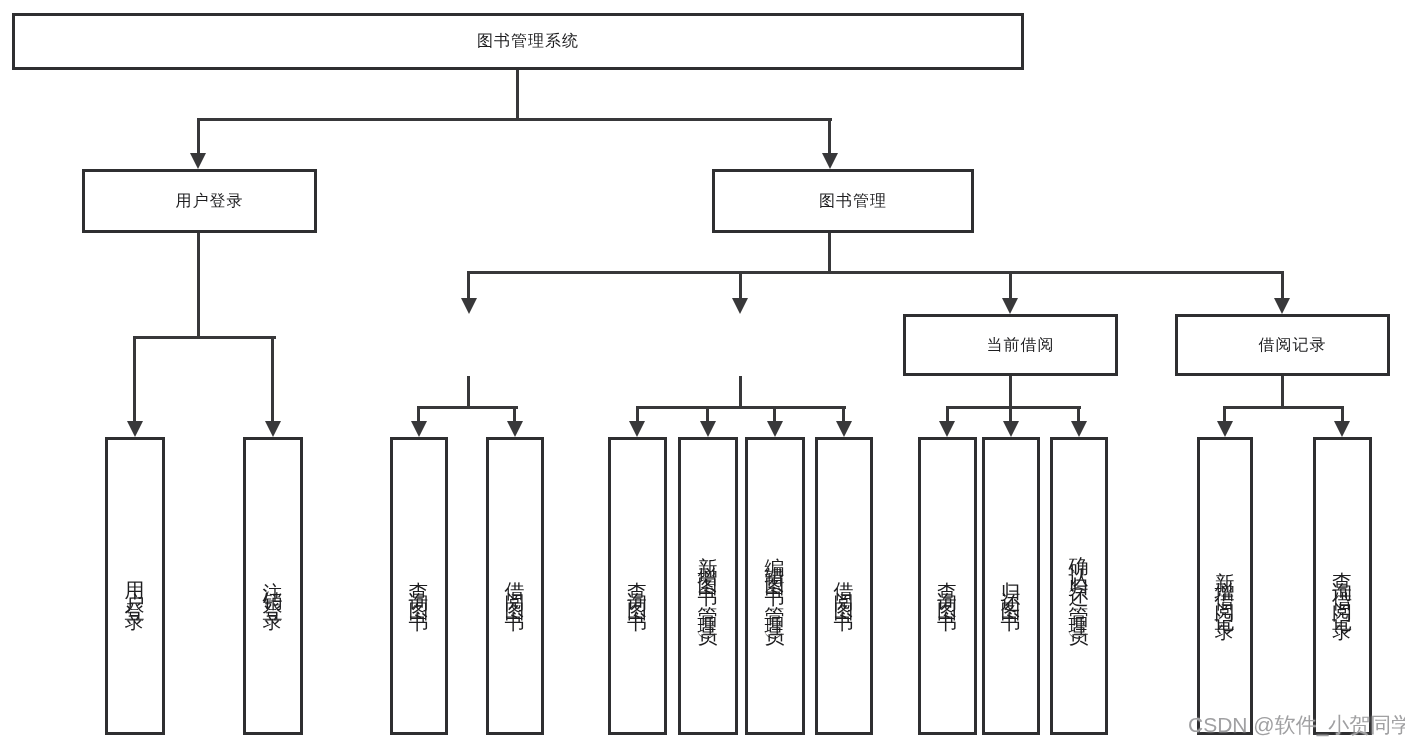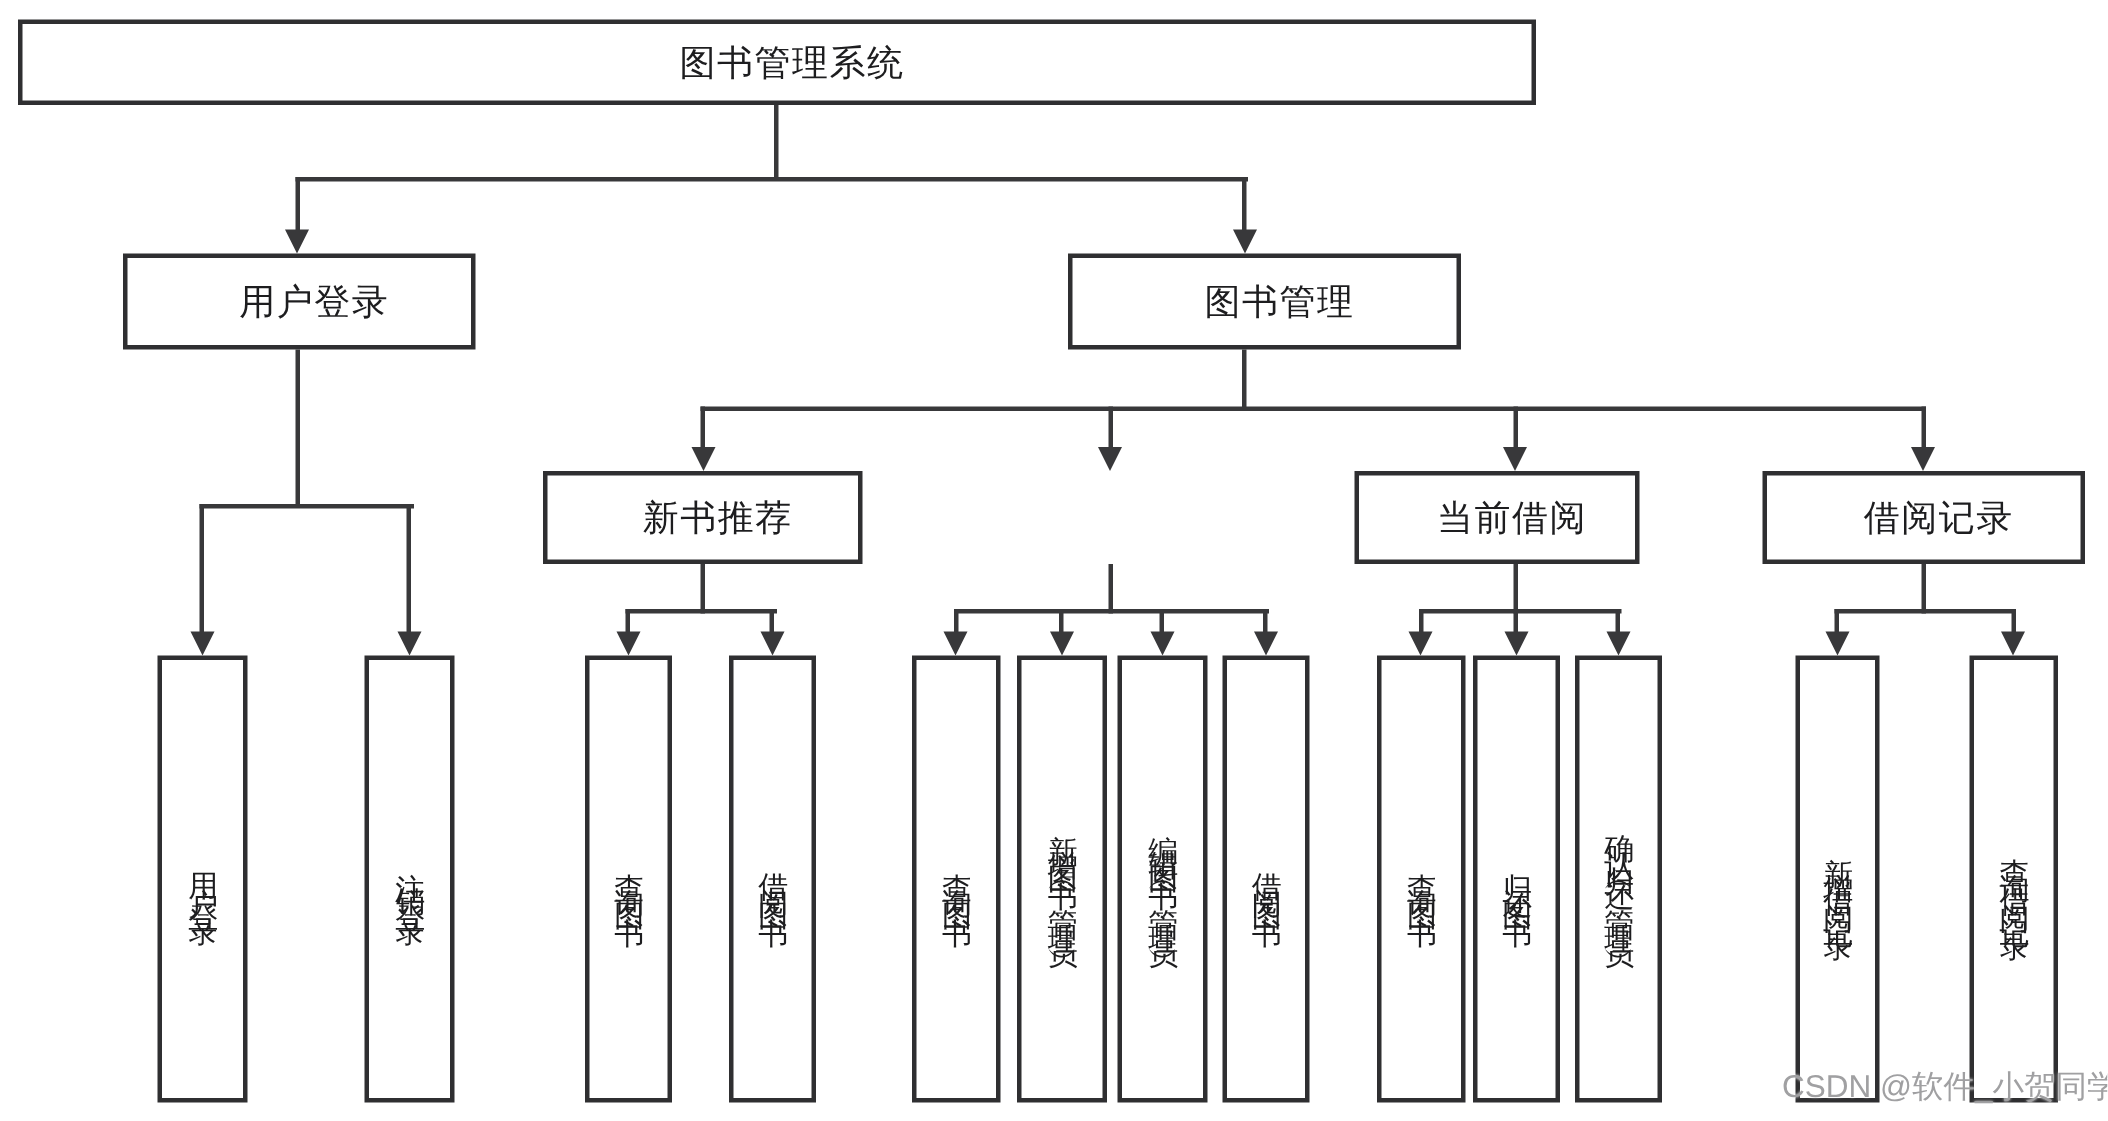--- a/index.html
+++ b/index.html
@@ -4,21 +4,21 @@
 <style>
   html,body{margin:0;padding:0;background:#ffffff;}
   .diagram{
     position:relative;width:1405px;height:747px;background:#ffffff;
     font-family:"Liberation Sans","DejaVu Sans",sans-serif;color:#1d1d1f;overflow:hidden;
   }
   .box{
     position:absolute;box-sizing:border-box;border:3px solid #2f2f31;background:#ffffff;
     display:flex;align-items:center;justify-content:center;
   }
-  .hbox{font-size:24px;letter-spacing:1px;white-space:nowrap;padding-left:20px;}
+  .hbox{font-size:16px;letter-spacing:1px;white-space:nowrap;padding-left:20px;}
   .vbox .vtxt{
     writing-mode:vertical-rl;text-orientation:mixed;
     font-size:20px;line-height:1;letter-spacing:10px;
   }
   .line{position:absolute;background:#38383a;}
   .arrow{
     position:absolute;width:0;height:0;
     border-left:8px solid transparent;border-right:8px solid transparent;
     border-top:16px solid #38383a;
   }
@@ -30,22 +30,21 @@
 </head>
 <body>
 
 <div class="diagram">
 
   <div class="box hbox" style="left:12px;top:13px;width:1012px;height:57px">图书管理系统</div>
 
   <div class="box hbox" style="left:82px;top:169px;width:235px;height:64px">用户登录</div>
   <div class="box hbox" style="left:712px;top:169px;width:262px;height:64px">图书管理</div>
 
-  <div class="box hbox" style="left:362px;top:314px;width:213px;height:62px">新书推荐</div>
-  <div class="box hbox" style="left:903px;top:314px;width:190px;height:62px">当前借阅</div>
+  <div class="box hbox" style="left:903px;top:314px;width:215px;height:62px">当前借阅</div>
   <div class="box hbox" style="left:1175px;top:314px;width:215px;height:62px">借阅记录</div>
 
   <div class="box vbox" style="left:105px;top:437px;width:60px;height:298px">
     <span class="vtxt">用户登录</span>
     </div>
   <div class="box vbox" style="left:243px;top:437px;width:60px;height:298px">
     <span class="vtxt">注销登录</span>
     </div>
   <div class="box vbox" style="left:390px;top:437px;width:58px;height:298px">
     <span class="vtxt">查询图书</span>

